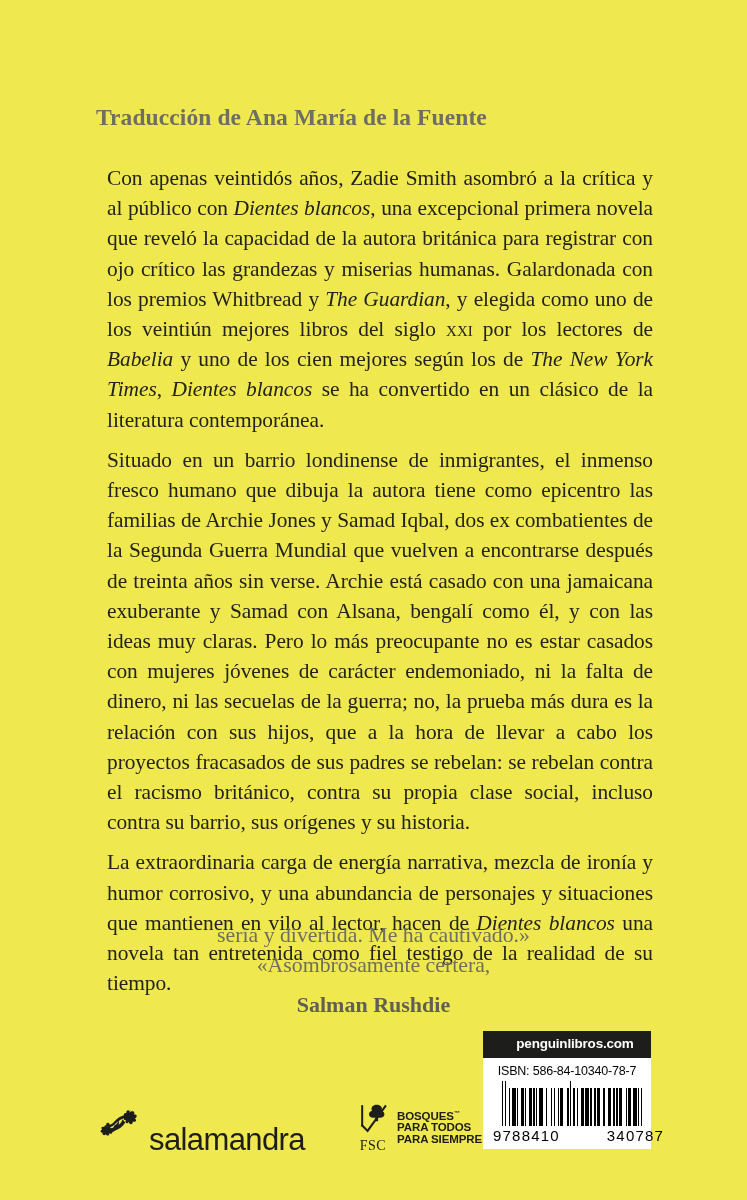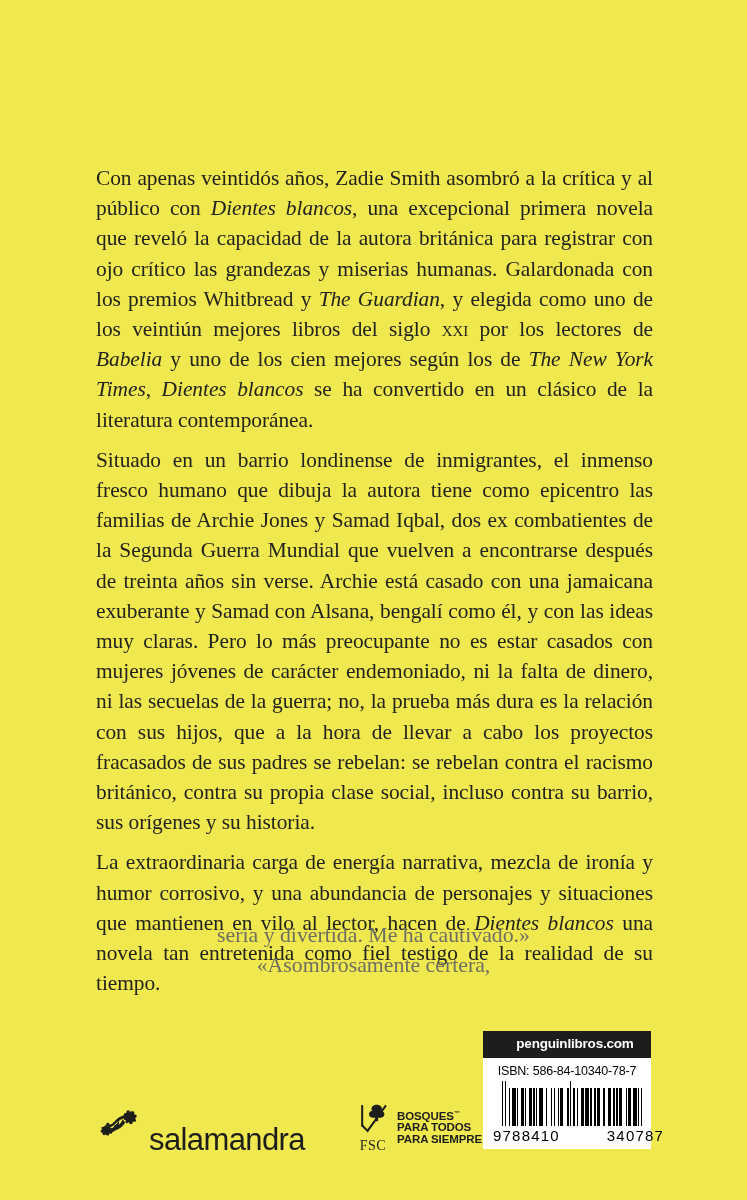--- a/index.html
+++ b/index.html
@@ -35,21 +35,21 @@
   }
 
   
   .blurb {
     position: absolute;
     left: 96px;
     top: 163px;
     width: 557px;
   }
   .blurb p {
-    margin: 0 0 10px 0;
+    margin: 0 0 10px 11px;
     font-family: "Liberation Serif", serif;
     font-size: 21.4px;
     line-height: 30.2px;
     color: #23231d;
     text-align: justify;
     text-justify: inter-word;
     -webkit-hyphens: none;
     hyphens: none;
     letter-spacing: -0.05px;
   }
@@ -191,34 +191,36 @@
   .fsc-slogan .tm {
     font-size: 6px;
     vertical-align: super;
   }
 </style>
 </head>
 <body>
 
 <div class="page">
 
+  <div class="translator">Traducción de Ana María de la Fuente</div>
 
   <div class="blurb">
 
     <p><span>Con apenas veintidós años, Zadie Smith asombró a la crítica y al público con </span><i>Dientes blancos</i><span>, una excepcional primera novela que reveló la capacidad de la autora británica para registrar con ojo crítico las grandezas y miserias humanas. Galardonada con los premios Whitbread y </span><i>The Guardian</i><span>, y elegida como uno de los veintiún mejores libros del siglo </span><span class="smallcaps">xxi</span><span> por los lectores de </span><i>Babelia</i><span> y uno de los cien mejores según los de </span><i>The New York Times</i><span>, </span><i>Dientes blancos</i><span> se ha convertido en un clásico de la literatura contemporánea.</span></p>
 
     <p>Situado en un barrio londinense de inmigrantes, el inmenso fresco humano que dibuja la autora tiene como epicentro las familias de Archie Jones y Samad Iqbal, dos ex combatientes de la Segunda Guerra Mundial que vuelven a encontrarse después de treinta años sin verse. Archie está casado con una jamaicana exuberante y Samad con Alsana, bengalí como él, y con las ideas muy claras. Pero lo más preocupante no es estar casados con mujeres jóvenes de carácter endemoniado, ni la falta de dinero, ni las secuelas de la guerra; no, la prueba más dura es la relación con sus hijos, que a la hora de llevar a cabo los proyectos fracasados de sus padres se rebelan: se rebelan contra el racismo británico, contra su propia clase social, incluso contra su barrio, sus orígenes y su historia.</p>
 
     <p><span>La extraordinaria carga de energía narrativa, mezcla de ironía y humor corrosivo, y una abundancia de personajes y situaciones que mantienen en vilo al lector, hacen de </span><i>Dientes blancos</i><span> una novela tan entretenida como fiel testigo de la realidad de su tiempo.</span></p>
 
   </div>
 
   <div class="pullquote">
     <div class="line">seria y divertida. Me ha cautivado.»</div>
     <div class="line">«Asombrosamente certera,</div>
+    <div class="attrib">Salman Rushdie</div>
   </div>
 
   <div class="barcode-block">
     <div class="penguin-bar">penguinlibros.com</div>
     <div class="ean-panel">
       <div class="isbn-line">ISBN: 586-84-10340-78-7</div>
       <div class="bars" id="bars">
           <span style="width: 1.55px; height: 45px; background: rgb(0, 0, 0);"></span>
           <span style="width: 1.55px; height: 45px; background: transparent;"></span>
           <span style="width: 1.55px; height: 45px; background: rgb(0, 0, 0);"></span>

